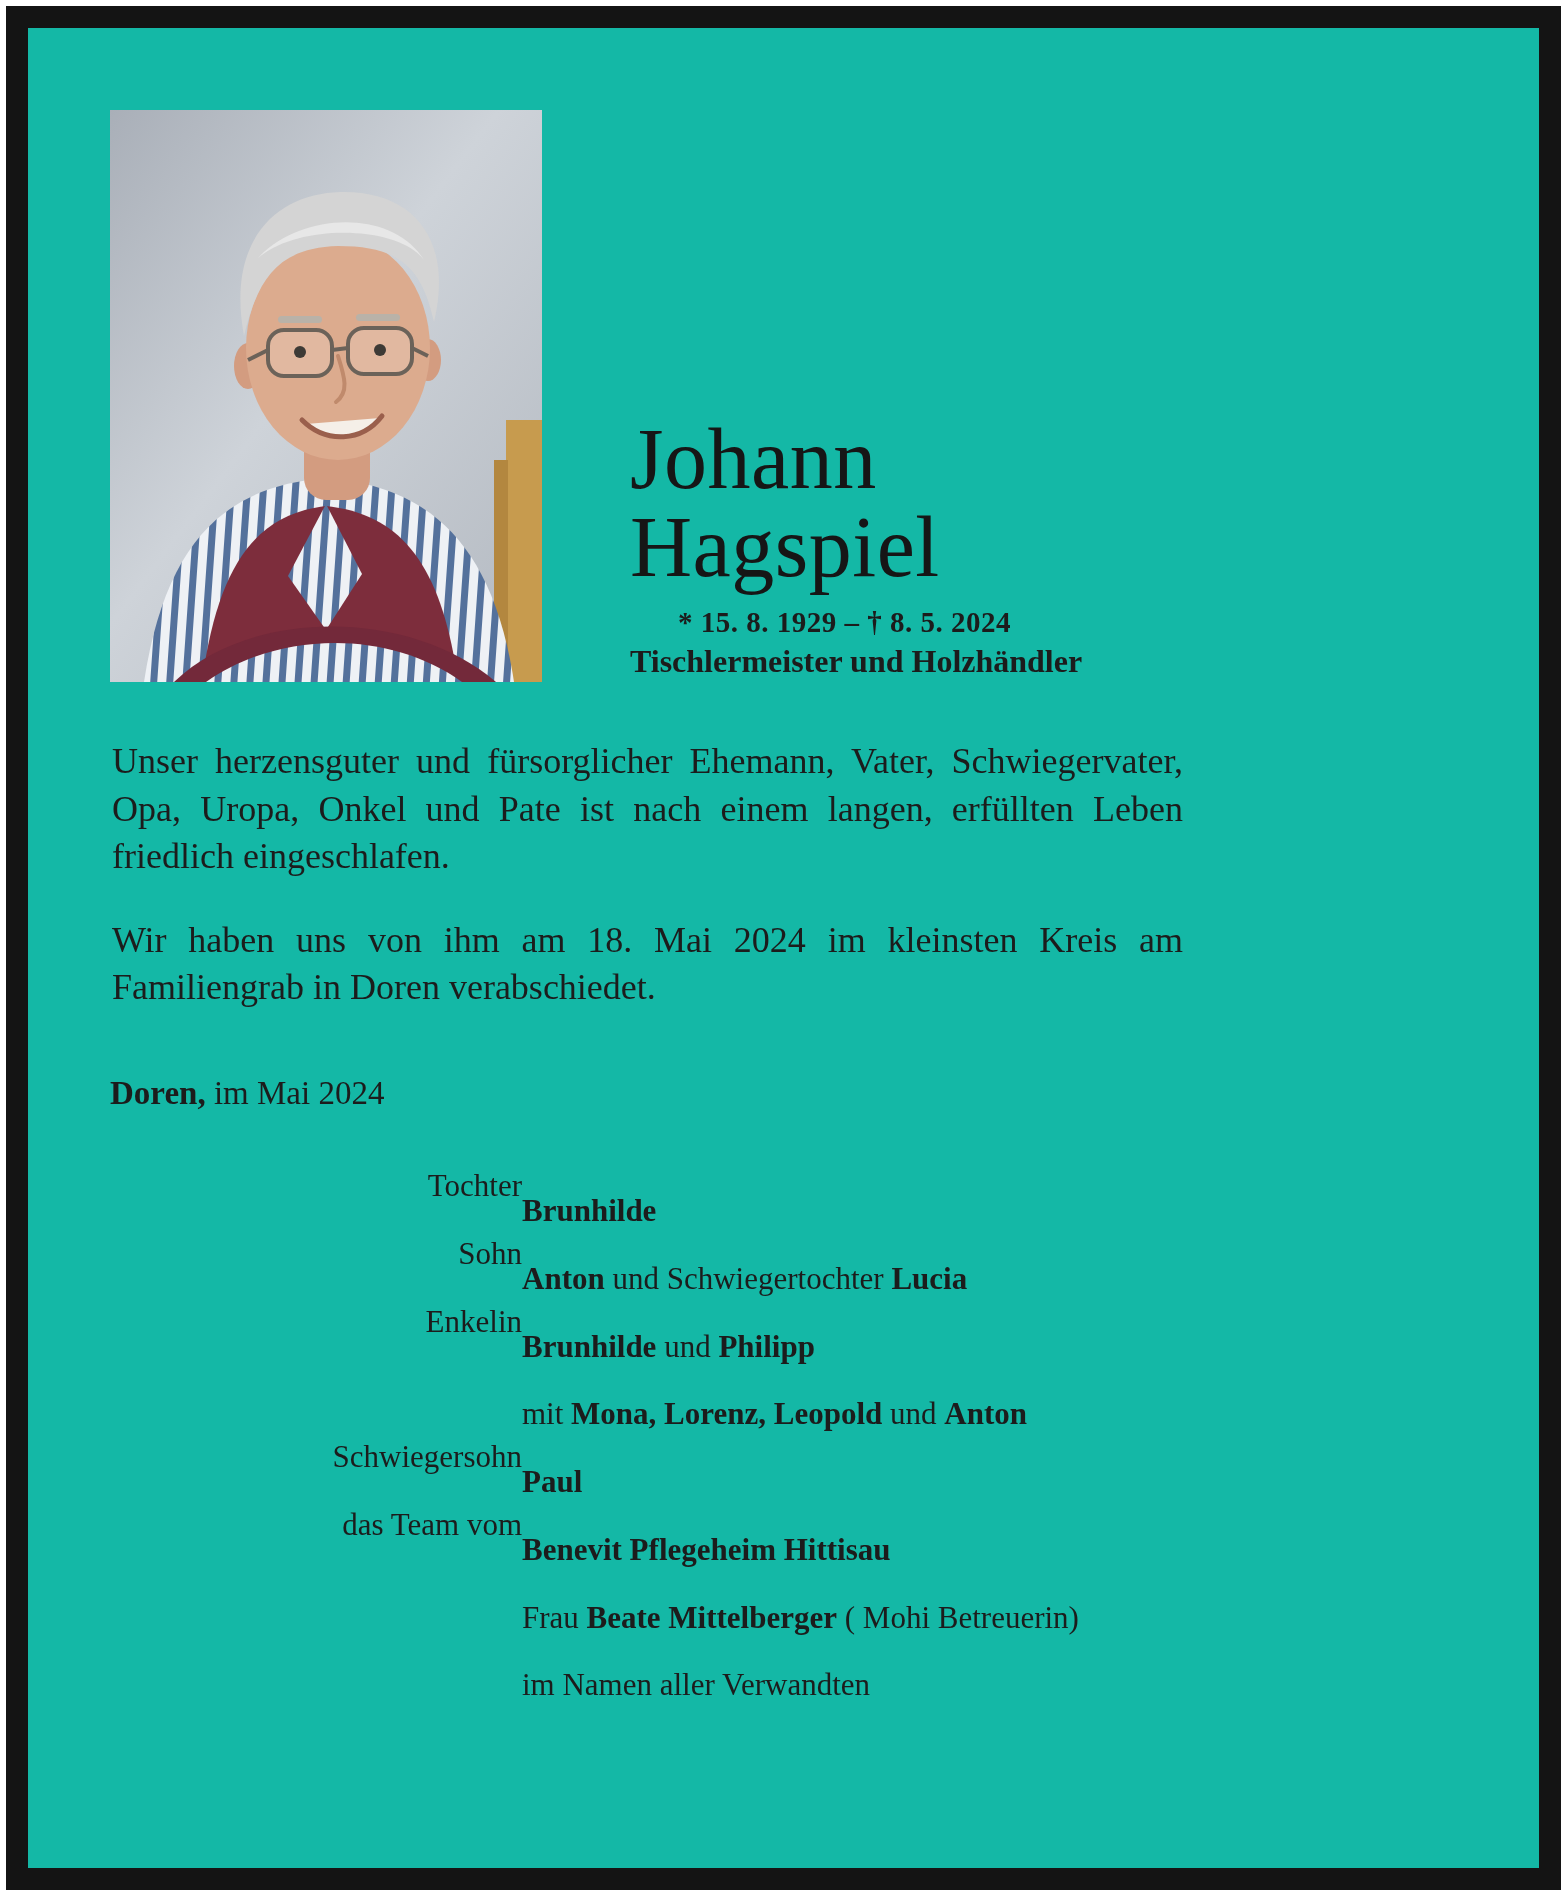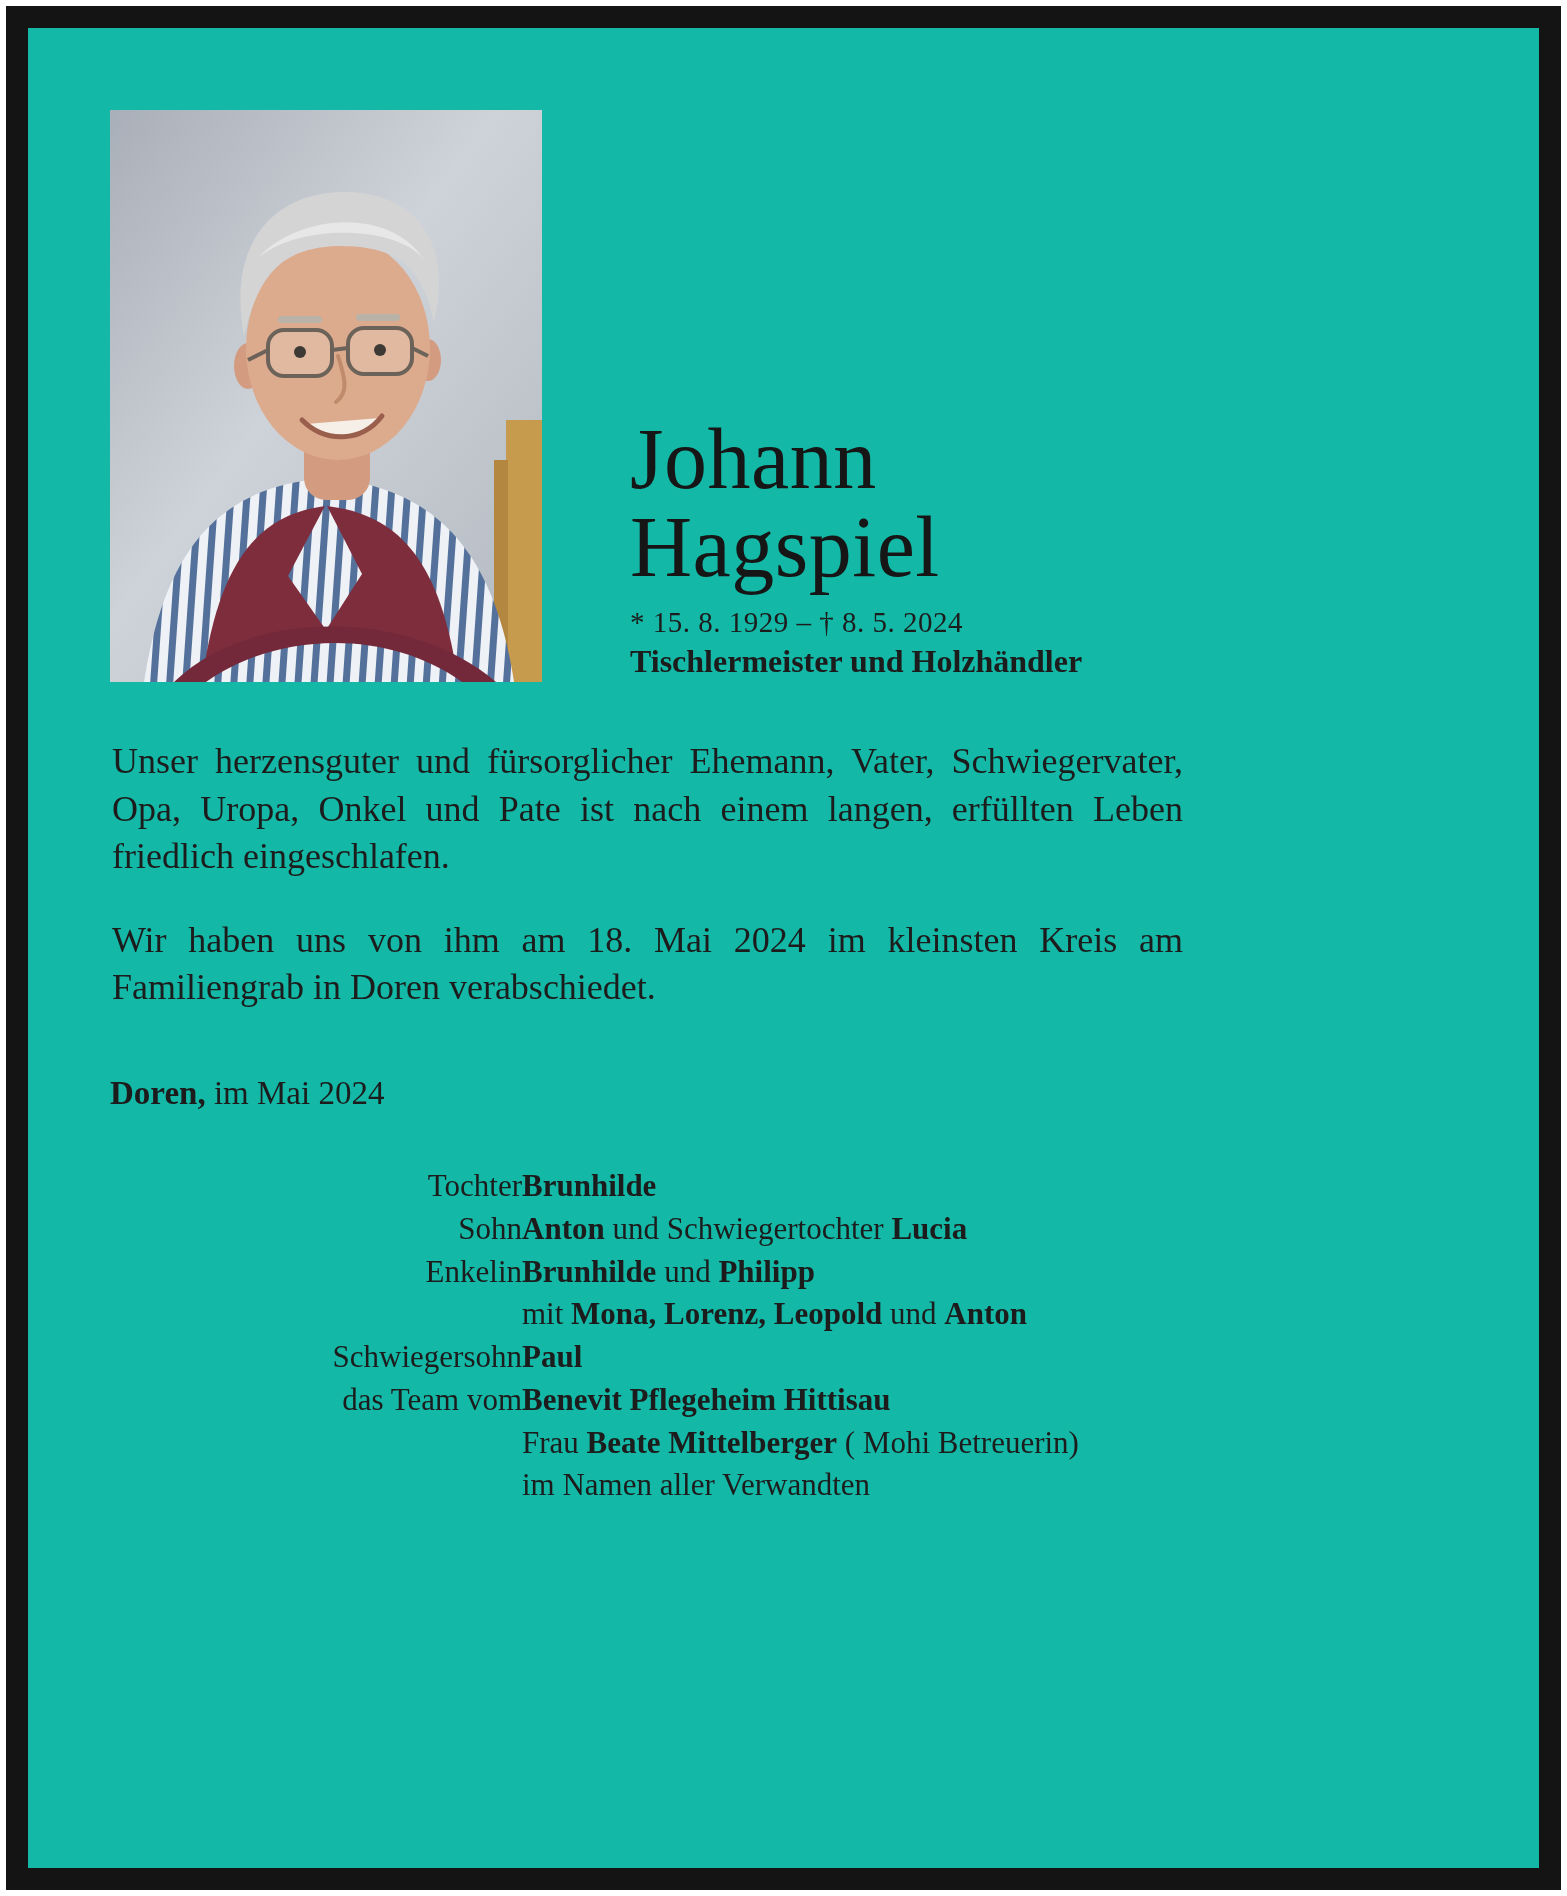--- a/index.html
+++ b/index.html
@@ -51,22 +51,23 @@
     font-size: 86px;
     line-height: 1.03;
     font-weight: 400;
     letter-spacing: 0.5px;
     color: #161616;
     margin: 0;
   }
   .life-dates {
     margin-top: 14px;
     font-size: 29px;
-    font-weight: 400;
+    font-weight: 700;
     letter-spacing: 0.5px;
+    margin-left: 48px;
   }
   .profession {
     margin-top: 4px;
     font-size: 32px;
     font-weight: 700;
   }
   
   .para {
     font-size: 36px;
     line-height: 1.32;
@@ -85,21 +86,21 @@
   .family-list {
     margin-top: 50px;
     font-size: 31px;
     line-height: 1.38;
   }
   .family-row {
     display: grid;
     grid-template-columns: 412px 1fr;
   }
   .family-label { text-align: right; white-space: nowrap; }
-  .family-names { text-align: left; }
+  .family-names { text-align: left; margin-top: 25px; }
 </style>
 </head>
 <body>
 
 <div class="frame">
   <div class="content">
 
     <div class="top-block">
 
       <div class="photo-wrap">

